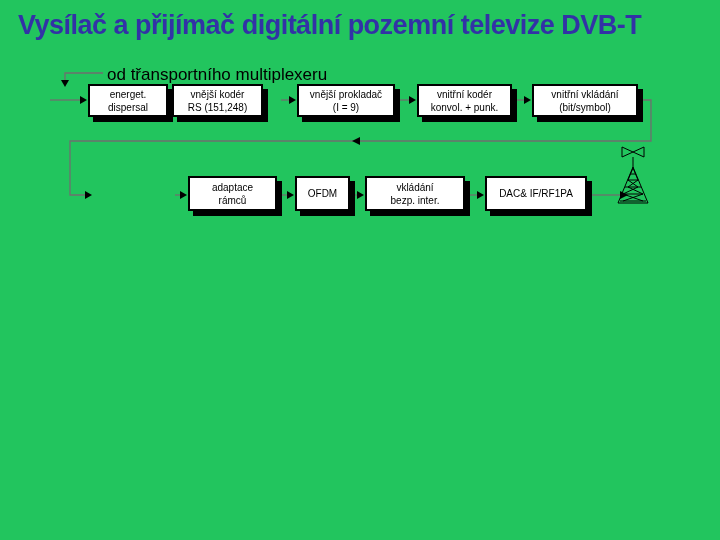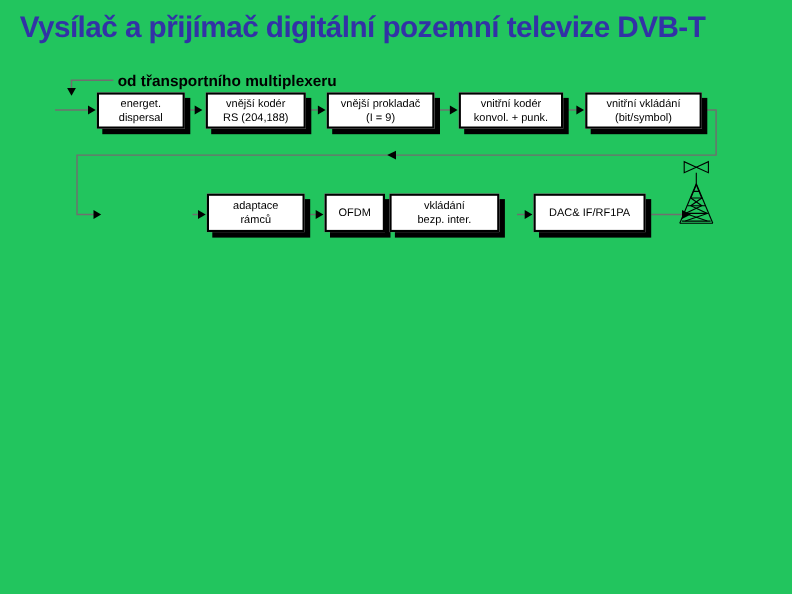--- a/index.html
+++ b/index.html
@@ -5,21 +5,21 @@
   html,body{margin:0;padding:0;}
   body{font-family:"Liberation Sans",sans-serif;background:#fff;}
   #slide{position:relative;width:720px;height:540px;background:#22c55e;overflow:hidden;}
   .title{
     position:absolute;left:18px;top:10px;width:690px;
     font-size:27px;font-weight:bold;letter-spacing:-0.5px;
     color:#3232A6;white-space:nowrap;
   }
   .src-label{
     position:absolute;left:107px;top:65px;
-    font-size:14px;font-weight:bold;color:#000;white-space:nowrap;
+    font-size:17px;font-weight:normal;color:#000;white-space:nowrap;
   }
   svg.lines{position:absolute;left:0;top:0;}
   .box{
     position:absolute;box-sizing:border-box;
     background:#fff;border:2px solid #000;
     box-shadow:5px 5px 0 #000;
     display:flex;flex-direction:column;align-items:center;justify-content:center;
     font-size:10px;line-height:13px;text-align:center;color:#000;
     white-space:nowrap;
   }
@@ -76,23 +76,23 @@
       <polygon points="628,195 620,191 620,199"></polygon>
     </g>
   </svg>
 
   <div class="src-label">od třansportního multiplexeru</div>
 
   <div class="box r1" style="left:88px;width:80px">
     <span>energet.</span>
     <span>dispersal</span>
   </div>
-  <div class="box r1" style="left:187px;width:91px">
+  <div class="box r1" style="left:172px;width:91px">
     <span>vnější kodér</span>
-    <span>RS (204,188)</span>
+    <span>RS (151,248)</span>
   </div>
   <div class="box r1" style="left:297px;width:98px">
     <span>vnější prokladač</span>
     <span>(I = 9)</span>
   </div>
   <div class="box r1" style="left:417px;width:95px">
     <span>vnitřní kodér</span>
     <span>konvol. + punk.</span>
   </div>
   <div class="box r1" style="left:532px;width:106px">
@@ -100,21 +100,21 @@
     <span>(bit/symbol)</span>
   </div>
 
   <div class="box r2" style="left:295px;width:55px">
     <span>OFDM</span>
   </div>
   <div class="box r2" style="left:188px;width:89px">
     <span>adaptace</span>
     <span>rámců</span>
   </div>
-  <div class="box r2" style="left:354px;width:100px">
+  <div class="box r2" style="left:365px;width:100px">
     <span>vkládání</span>
     <span>bezp. inter.</span>
   </div>
   <div class="box r2" style="left:485px;width:102px">
     <span>DAC&amp; IF/RF1PA</span>
   </div>
 
   <svg class="antenna" width="48" height="62" viewBox="0 0 48 62">
     <g stroke="#000" stroke-width="1" fill="none">
 

